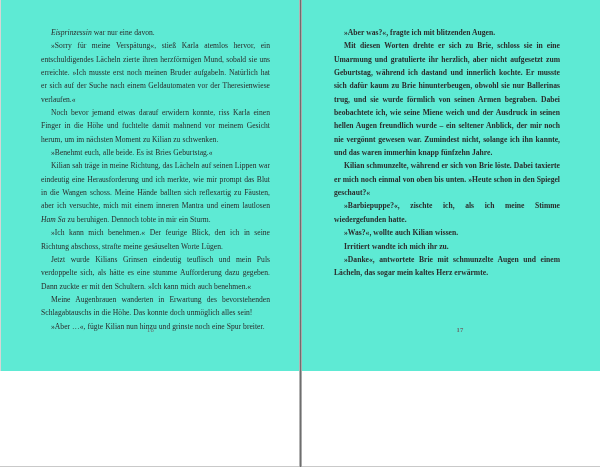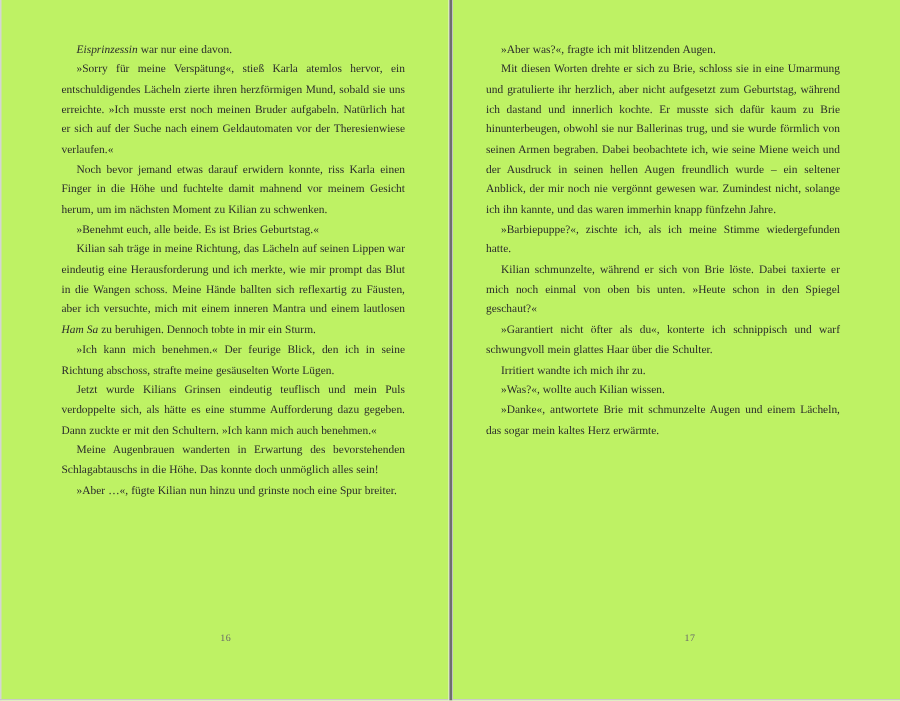--- a/index.html
+++ b/index.html
@@ -37,31 +37,32 @@
     position: absolute;
     left: 0; bottom: 0; right: 0;
     height: 1px;
     background: #c9c9c9;
     pointer-events: none;
   }
 
   .page {
     position: relative;
     width: 300px;
-    height: 467px;
+    height: 371px;
     box-sizing: border-box;
-    background: #bef264;
+    background: #5eead4;
   }
 
   .page-left {
     padding: 26px 30px 0 40px;
     border-left: 1px solid #d5d5d5;
   }
   .page-right {
-    padding: 26px 40px 0 24px;
+    padding: 26px 40px 0 34px;
+    font-weight: bold;
   }
 
   
   .gutter {
     position: absolute;
     left: 299px;
     top: 0;
     width: 3px;
     height: 467px;
     background: linear-gradient(to right, #f2f2f2 0%, #6e6e6e 35%, #6e6e6e 70%, #f4f4f4 100%);
@@ -121,23 +122,22 @@
       </div>
     <div class="page-number">16</div>
   </div>
 
   <div class="gutter"></div>
 
   <div class="page page-right">
     <div class="text-block" id="right-text">
         <p class="para"><span>»Aber was?«, fragte ich mit blitzenden Augen.</span></p>
         <p class="para"><span>Mit diesen Worten drehte er sich zu Brie, schloss sie in eine Umarmung und gratulierte ihr herzlich, aber nicht aufgesetzt zum Geburtstag, während ich dastand und innerlich kochte. Er musste sich dafür kaum zu Brie hinunterbeugen, obwohl sie nur Ballerinas trug, und sie wurde förmlich von seinen Armen begraben. Dabei beobachtete ich, wie seine Miene weich und der Ausdruck in seinen hellen Augen freundlich wurde – ein seltener Anblick, der mir noch nie vergönnt gewesen war. Zumindest nicht, solange ich ihn kannte, und das waren immerhin knapp fünfzehn Jahre.</span></p>
+        <p class="para"><span>Kilian schmunzelte, während er sich von Brie löste. Dabei taxierte er mich noch einmal von oben bis unten. »Heute schon in den Spiegel geschaut?«</span></p>
         <p class="para"><span>»Barbiepuppe?«, zischte ich, als ich meine Stimme wiedergefunden hatte.</span></p>
-        <p class="para"><span>Kilian schmunzelte, während er sich von Brie löste. Dabei taxierte er mich noch einmal von oben bis unten. »Heute schon in den Spiegel geschaut?«</span></p>
-        <p class="para"><span>»Garantiert nicht öfter als du«, konterte ich schnippisch und warf schwungvoll mein glattes Haar über die Schulter.</span></p>
+        <p class="para"><span>»Was?«, wollte auch Kilian wissen.</span></p>
         <p class="para"><span>Irritiert wandte ich mich ihr zu.</span></p>
-        <p class="para"><span>»Was?«, wollte auch Kilian wissen.</span></p>
         <p class="para"><span>»Danke«, antwortete Brie mit schmunzelte Augen und einem Lächeln, das sogar mein kaltes Herz erwärmte.</span></p>
       </div>
     <div class="page-number">17</div>
   </div>
 
 </div>
 
 </body></html>

